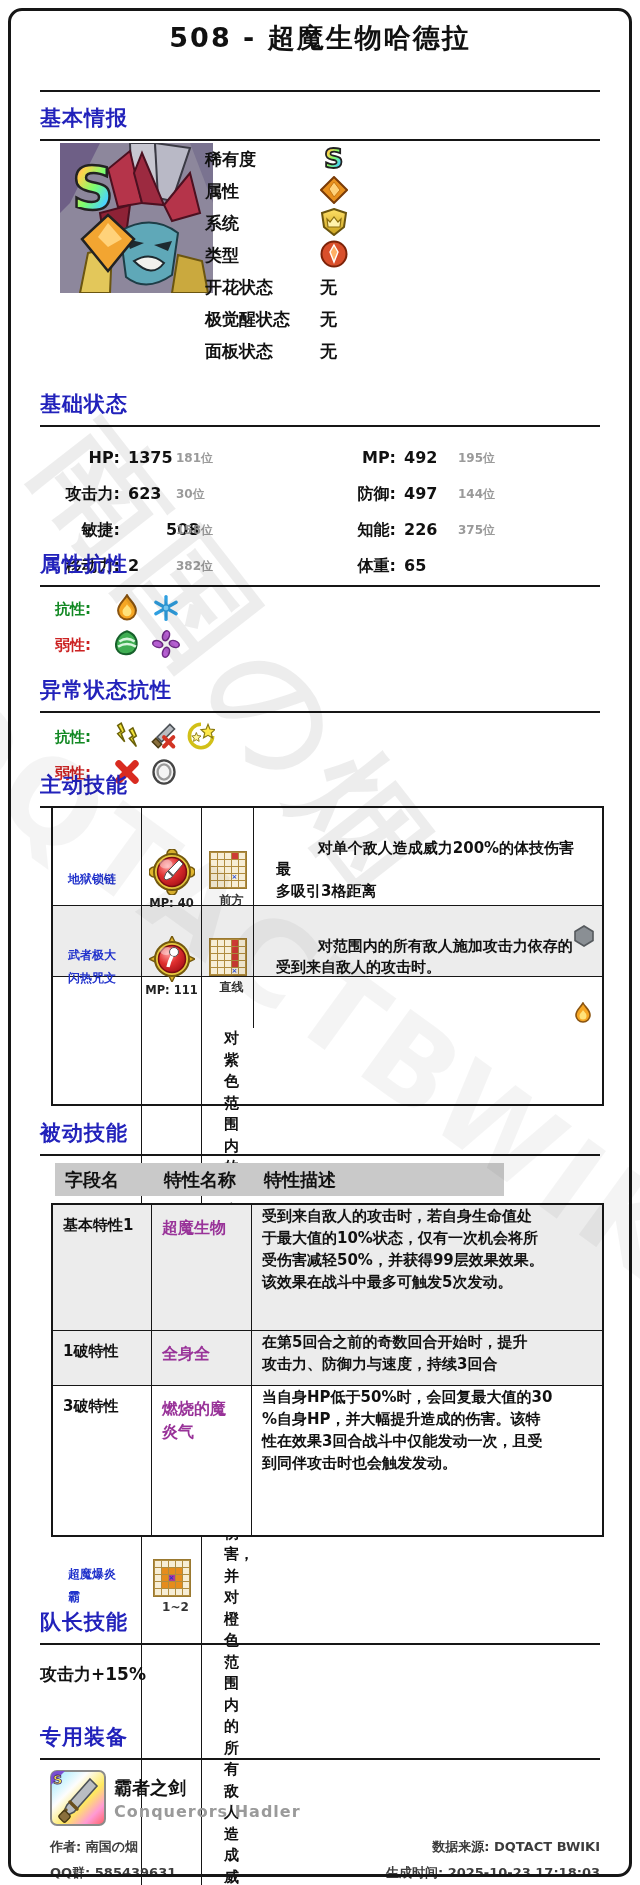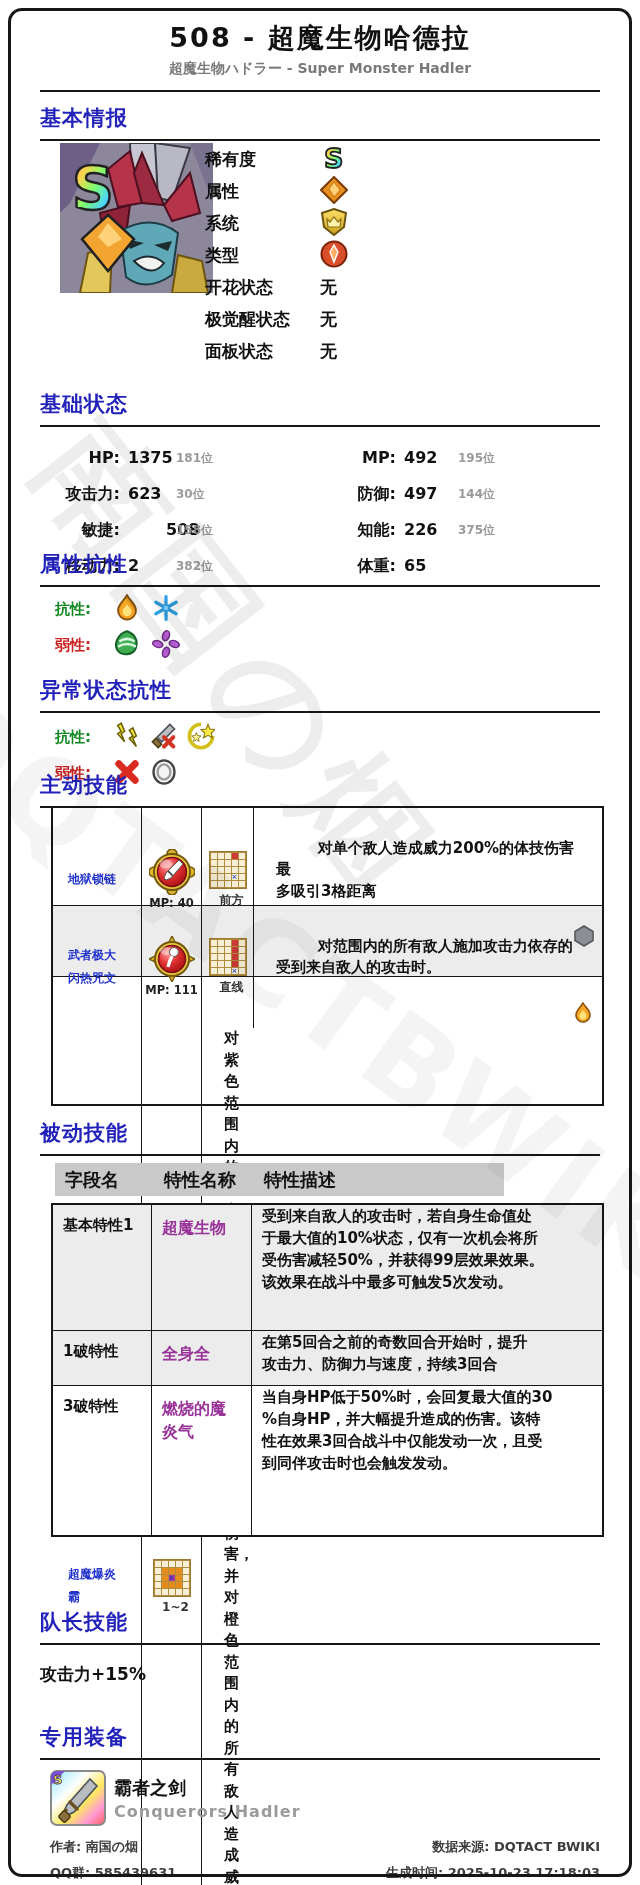--- a/index.html
+++ b/index.html
@@ -91,21 +91,20 @@
         <stop offset="0" stop-color="#ffe066"></stop>
           <stop offset="1" stop-color="#caa21e"></stop>
       </linearGradient>
     </defs>
   </svg>
 
   <div class="wm" style="left:130px;top:390px;font-size:125px;transform:rotate(52deg);transform-origin:left top;letter-spacing:14px;">南国の烟</div>
   <div class="wm wm2" style="left:-30px;top:660px;font-size:115px;transform:rotate(36deg);transform-origin:left top;letter-spacing:6px;">DQTACTBWIKI</div>
 
   <div class="title" style="top:20px;">508 - 超魔生物哈德拉</div>
-  <div class="subtitle" style="top:60px;">超魔生物ハドラー - Super Monster Hadler</div>
   <div class="rule" style="top:90px;"></div>
 
   <div class="sec-h" style="top:104px;">基本情报</div>
   <div class="rule" style="top:139px;"></div>
 
   <div class="abs" style="left:60px;top:143px;">
     <svg width="153" height="150" viewBox="0 0 153 150">
       <rect width="153" height="150" fill="#8d879c"></rect>
       <polygon points="0,0 40,0 10,60 0,70" fill="#6e5f86"></polygon>
       <polygon points="130,0 153,0 153,60" fill="#7a7390"></polygon>

